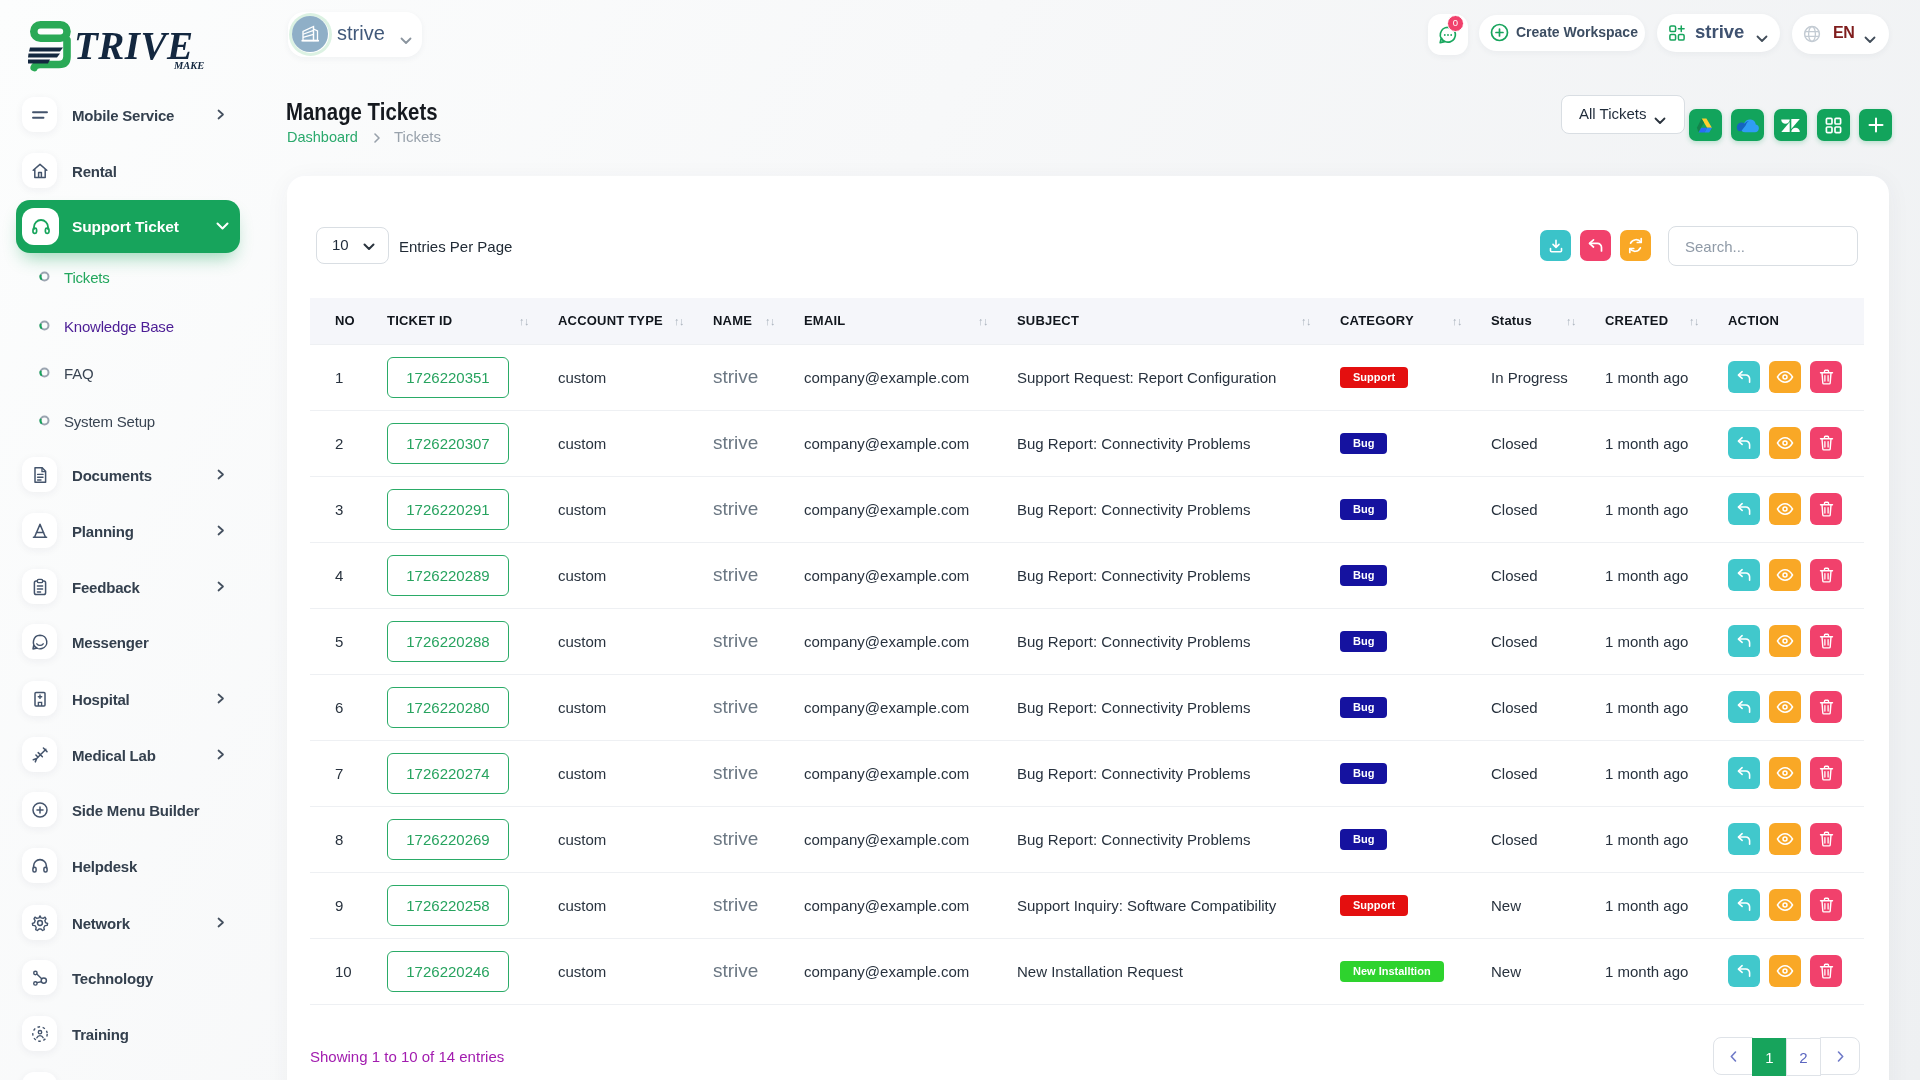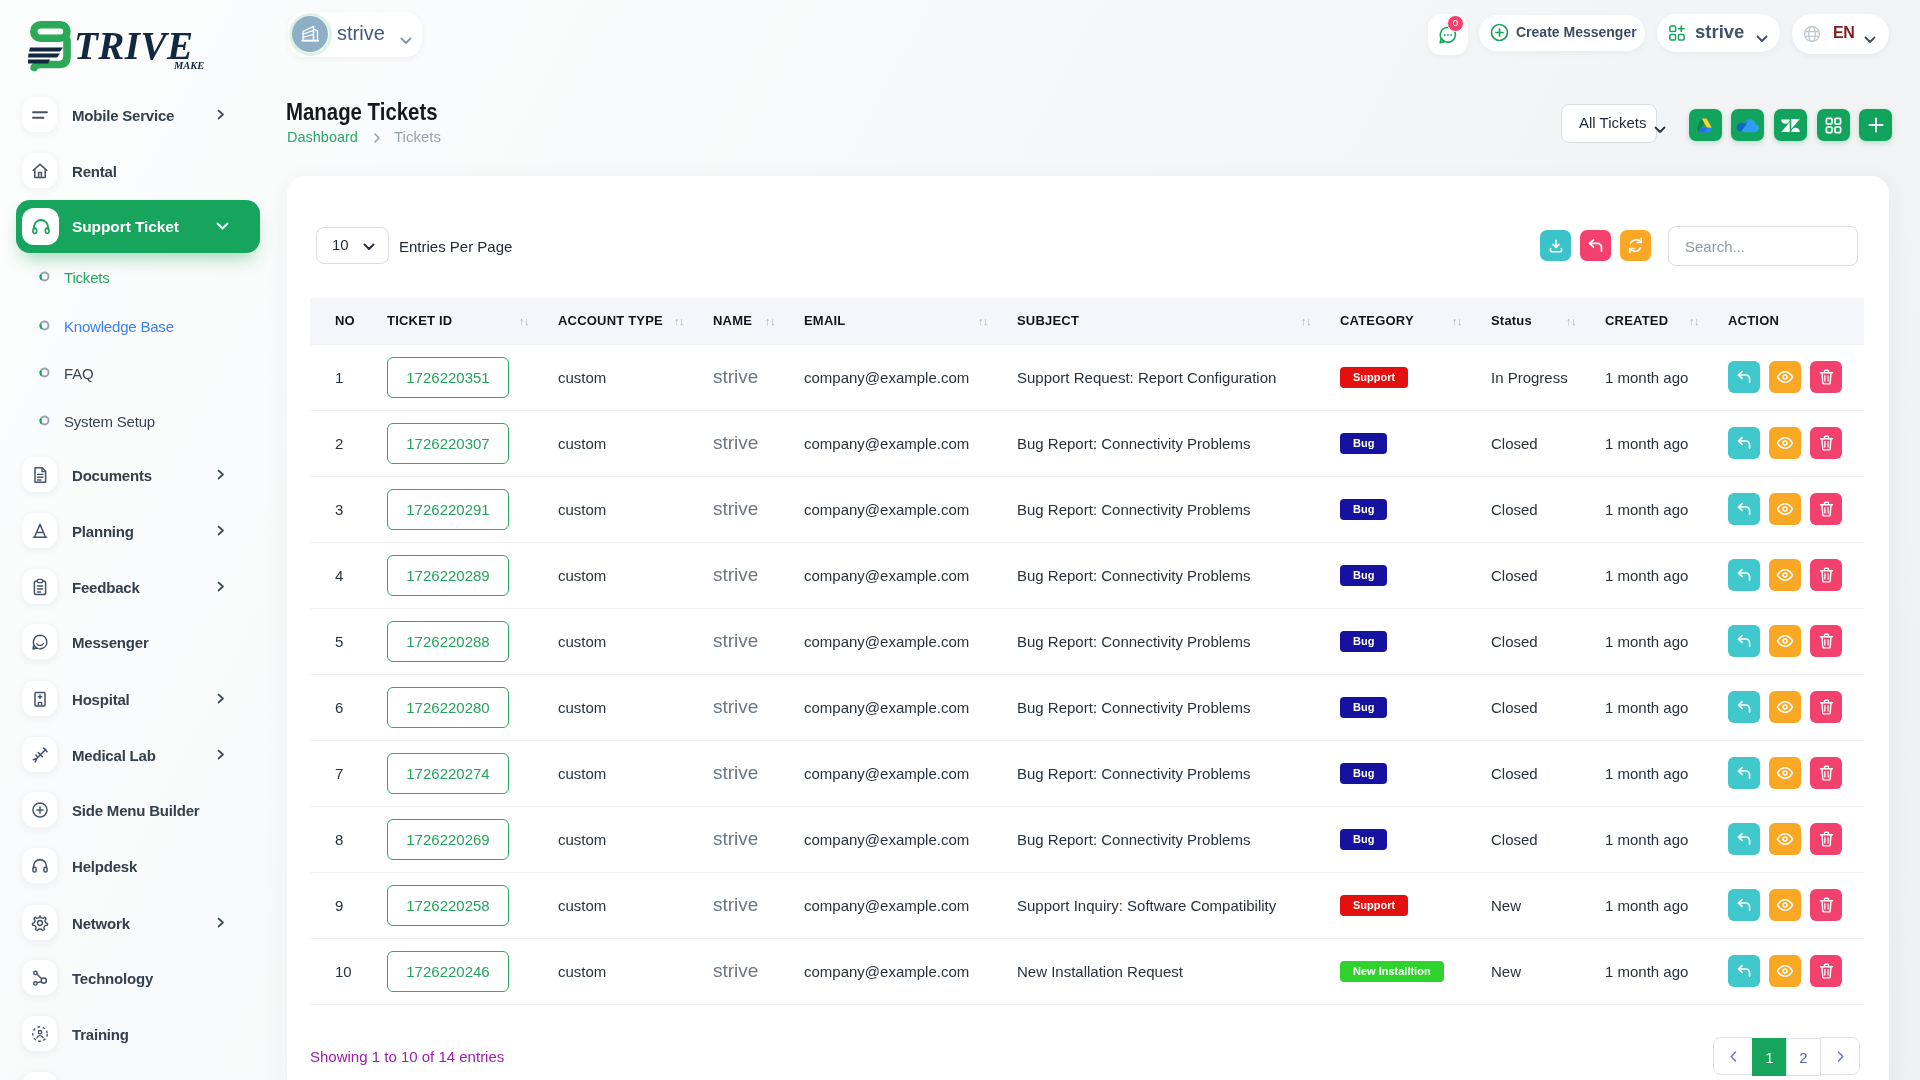--- a/index.html
+++ b/index.html
@@ -210,21 +210,21 @@
 </div>
 <div class="mitem" style="top:1072px;">
 <div class="icobox" style="top:0;">
         <svg width="20" height="20" viewBox="0 0 20 20" fill="none">
           <path d="M5 2.8 H12.2 L15.6 6.2 V17.2 H5 Z" stroke="#44546c" stroke-width="1.5" stroke-linejoin="round"></path>
           <path d="M12 3 V6.6 H15.4 M7.6 9.4 H13 M7.6 12.2 H13 M7.6 15 H11" stroke="#44546c" stroke-width="1.4" stroke-linecap="round"></path>
         </svg>
       </div>
 
 </div>
-<div style="position:absolute; left:16px; top:200px; width:244px; height:53px; background:#17a45c;
+<div style="position:absolute; left:16px; top:200px; width:224px; height:53px; background:#17a45c;
  border-radius:14px; box-shadow:0 10px 18px -6px rgba(23,164,92,0.45);">
  <div style="position:absolute; left:6px; top:8px; width:37px; height:37px; background:#fff; border-radius:12px; display:flex; align-items:center; justify-content:center;">
         <svg width="22" height="22" viewBox="0 0 22 22" fill="none">
           <path d="M4 13 v-2 a7 7 0 0 1 14 0 v2" stroke="#17a45c" stroke-width="1.8" stroke-linecap="round"></path>
           <rect x="3" y="12.2" width="3.6" height="5.2" rx="1.6" stroke="#17a45c" stroke-width="1.7"></rect>
           <rect x="15.4" y="12.2" width="3.6" height="5.2" rx="1.6" stroke="#17a45c" stroke-width="1.7"></rect>
         </svg>
       </div>
  <span style="position:absolute; left:56px; top:50%; transform:translateY(-50%); color:#fff; font-size:15.5px; font-weight:700; letter-spacing:-0.1px;">Support Ticket</span>
  <svg width="13" height="9" viewBox="0 0 13 9" style="position:absolute; left:200px; top:22px;">
@@ -236,21 +236,21 @@
           <circle cx="5.5" cy="5.5" r="4" stroke="#9aa4b0" stroke-width="2"></circle>
           <path d="M2.2 8 a4 4 0 0 1 -0.6-3.4" stroke="#17a45c" stroke-width="2" stroke-linecap="round"></path>
         </svg></span>
 <span class="txt" style="color:#22a75d;">Tickets</span>
 </div>
 <div class="subitem" style="top:316px;">
 <span class="dot"><svg width="11" height="11" viewBox="0 0 11 11" fill="none">
           <circle cx="5.5" cy="5.5" r="4" stroke="#9aa4b0" stroke-width="2"></circle>
           <path d="M2.2 8 a4 4 0 0 1 -0.6-3.4" stroke="#17a45c" stroke-width="2" stroke-linecap="round"></path>
         </svg></span>
-<span class="txt" style="color:#3b82f6;">Knowledge Base</span>
+<span class="txt" style="color:#4c1d95;">Knowledge Base</span>
 </div>
 <div class="subitem" style="top:363px;">
 <span class="dot"><svg width="11" height="11" viewBox="0 0 11 11" fill="none">
           <circle cx="5.5" cy="5.5" r="4" stroke="#9aa4b0" stroke-width="2"></circle>
           <path d="M2.2 8 a4 4 0 0 1 -0.6-3.4" stroke="#17a45c" stroke-width="2" stroke-linecap="round"></path>
         </svg></span>
 <span class="txt" style="color:#3a4553;">FAQ</span>
 </div>
 <div class="subitem" style="top:411px;">
 <span class="dot"><svg width="11" height="11" viewBox="0 0 11 11" fill="none">
@@ -282,21 +282,21 @@
           <circle cx="11" cy="11" r="0.9" fill="#19a75e"></circle>
           <circle cx="14.2" cy="11" r="0.9" fill="#19a75e"></circle>
         </svg></div>
   <div style="position:absolute; left:19px; top:1px; width:17px; height:17px; border-radius:50%; background:#f1416c; border:1.5px solid #fff; color:#fff; font-size:9.5px; text-align:center; line-height:14px;">0</div>
 </div>
 <div class="pill" style="left:1479px; top:15px; width:166px; height:36px;">
   <span style="position:absolute; left:11px; top:8px;"><svg width="19" height="19" viewBox="0 0 19 19" fill="none">
           <circle cx="9.5" cy="9.5" r="8" stroke="#17a45c" stroke-width="1.7"></circle>
           <path d="M9.5 6 v7 M6 9.5 h7" stroke="#17a45c" stroke-width="1.7" stroke-linecap="round"></path>
         </svg></span>
-  <span style="position:absolute; left:37px; top:9px; font-size:14px; font-weight:600; color:#3c4d62; white-space:nowrap;">Create Messenger</span>
+  <span style="position:absolute; left:37px; top:9px; font-size:14px; font-weight:600; color:#3c4d62; white-space:nowrap;">Create Workspace</span>
 </div>
 <div class="pill" style="left:1657px; top:14px; width:123px; height:38px; border-radius:19px;">
   <span style="position:absolute; left:11px; top:10px;"><svg width="18" height="18" viewBox="0 0 19 19" fill="none">
 <rect x="2" y="2" width="6" height="6" rx="1.5" stroke="#17a45c" stroke-width="1.6"></rect>
 <rect x="2" y="11" width="6" height="6" rx="1.5" stroke="#17a45c" stroke-width="1.6"></rect>
 <rect x="11" y="11" width="6" height="6" rx="1.5" stroke="#17a45c" stroke-width="1.6"></rect>
 <path d="M14 2 v6 M11 5 h6" stroke="#17a45c" stroke-width="1.6" stroke-linecap="round"></path>
         </svg></span>
   <span style="position:absolute; left:38px; top:7px; font-size:18.5px; font-weight:600; color:#3f5270;">strive</span>
   <span style="position:absolute; left:99px; top:15px;"><svg width="12" height="8" viewBox="0 0 12 8" fill="none">
@@ -319,21 +319,21 @@
 <div class="abs" style="left:286px; top:98px; font-size:24px; font-weight:700; color:#15191f; transform:scaleX(0.85); transform-origin:left; white-space:nowrap;">Manage Tickets</div>
 <div class="abs" style="left:287px; top:128px; font-size:15px;">
   <span style="color:#2aa96c; font-size:14.5px;">Dashboard</span>
   <svg width="12" height="10" viewBox="0 0 12 10" style="margin:0 7px -1px 9px;">
       <path d="M4 1 L8 5 L4 9" fill="none" stroke="#98a1ab" stroke-width="1.6" stroke-linecap="round" stroke-linejoin="round"></path>
     </svg>
   <span style="color:#99a2ac;">Tickets</span>
 </div>
 
 <div id="controls">
-<div class="selbox" style="left:1561px; top:104px; width:96px; height:39px;">
+<div class="selbox" style="left:1561px; top:95px; width:124px; height:39px;">
   <span style="position:absolute; left:17px; top:9px; font-size:15px; color:#1f2b3a;">All Tickets</span>
   <span style="position:absolute; left:92px; top:15px;"><svg width="12" height="8" viewBox="0 0 12 8" fill="none">
           <path d="M1.5 1.5 L6 6 L10.5 1.5" stroke="#2a333d" stroke-width="1.8" stroke-linecap="round" stroke-linejoin="round"></path>
         </svg></span>
 </div>
 <div class="gbtn" style="left:1689px;">
       <svg width="19" height="17" viewBox="0 0 19 17">
         <path d="M5.6 1.6 L10.4 1.6 L15.9 10.8 L11.1 10.8 Z" fill="#fdcf2f"></path>
         <path d="M11.1 10.8 L15.9 10.8 L13.2 15.4 L8.4 15.4 Z" fill="#2a84fa"></path>
         <path d="M5.6 1.6 L8 5.7 L2.4 15.1 L0.9 10.8 Z" fill="#13834c"></path>

